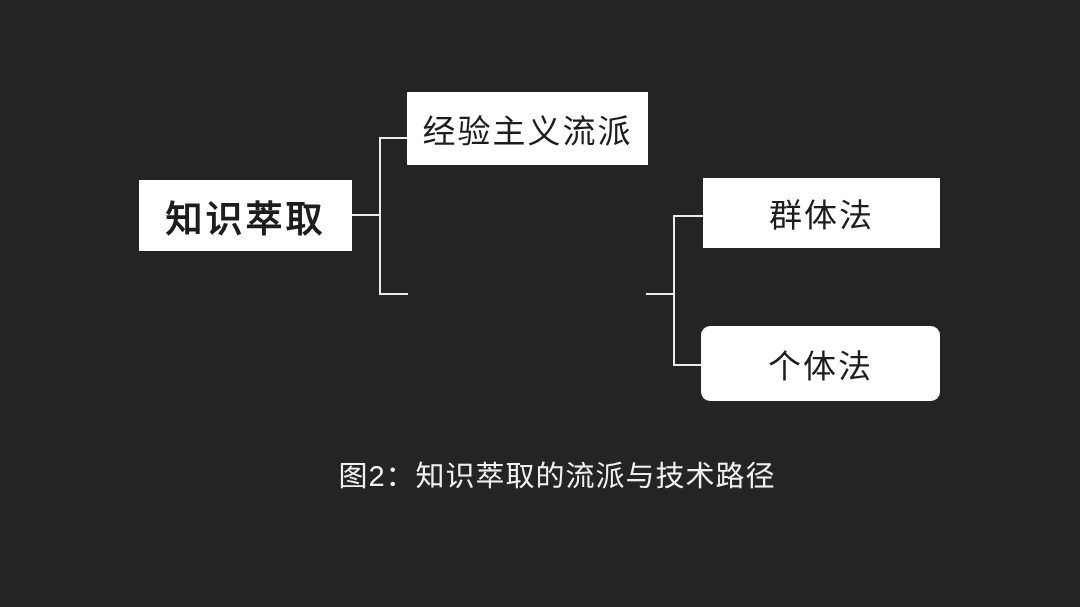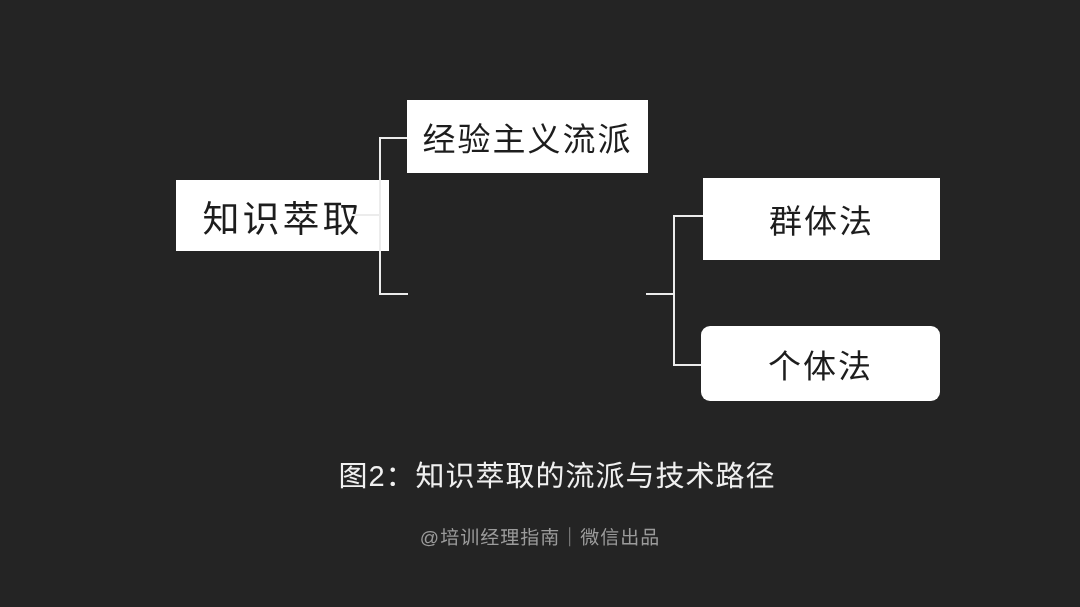--- a/index.html
+++ b/index.html
@@ -29,23 +29,22 @@
     display: flex;
     align-items: center;
     justify-content: center;
     font-size: 33px;
     font-weight: 500;
     letter-spacing: 2px;
     white-space: nowrap;
   }
   .node.root {
     font-size: 37px;
-    font-weight: 400;
+    font-weight: 700;
     letter-spacing: 3px;
-    margin-left: 37px;
   }
   .connector {
     position: absolute;
     background: var(--connector);
   }
   .caption {
     position: absolute;
     left: 17px;
     top: 452px;
     width: 100%;
@@ -67,34 +66,33 @@
     letter-spacing: 1px;
   }
 </style>
 </head>
 <body>
 
 <div class="stage">
 
   <div class="node root" style="left:139px; top:180px; width:213px; height:71px;">知识萃取</div>
 
-  <div class="node" style="left:407px; top:100px; width:241px; height:73px;">经验主义流派</div>
+  <div class="node" style="left:407px; top:92px; width:241px; height:73px;">经验主义流派</div>
 
 
-  <div class="node" style="left:703px; top:178px; width:237px; height:82px;">群体法</div>
+  <div class="node" style="left:703px; top:178px; width:237px; height:70px;">群体法</div>
 
   <div class="node" style="left:701px; top:326px; width:239px; height:75px;border-radius:9px;">个体法</div>
 
   <div class="connector" style="left:352px; top:214px; width:28px; height:2px;"></div>
   <div class="connector" style="left:379px; top:137px; width:2px; height:158px;"></div>
   <div class="connector" style="left:379px; top:137px; width:28px; height:2px;"></div>
   <div class="connector" style="left:379px; top:293px; width:29px; height:2px;"></div>
 
   <div class="connector" style="left:646px; top:293px; width:29px; height:2px;"></div>
   <div class="connector" style="left:673px; top:215px; width:2px; height:150px;"></div>
   <div class="connector" style="left:673px; top:215px; width:30px; height:2px;"></div>
   <div class="connector" style="left:673px; top:364px; width:28px; height:2px;"></div>
 
   <div class="caption">图2：知识萃取的流派与技术路径</div>
 
-  <div class="footer">@培训经理指南｜微信出品</div>
 
 </div>
 
 </body></html>

